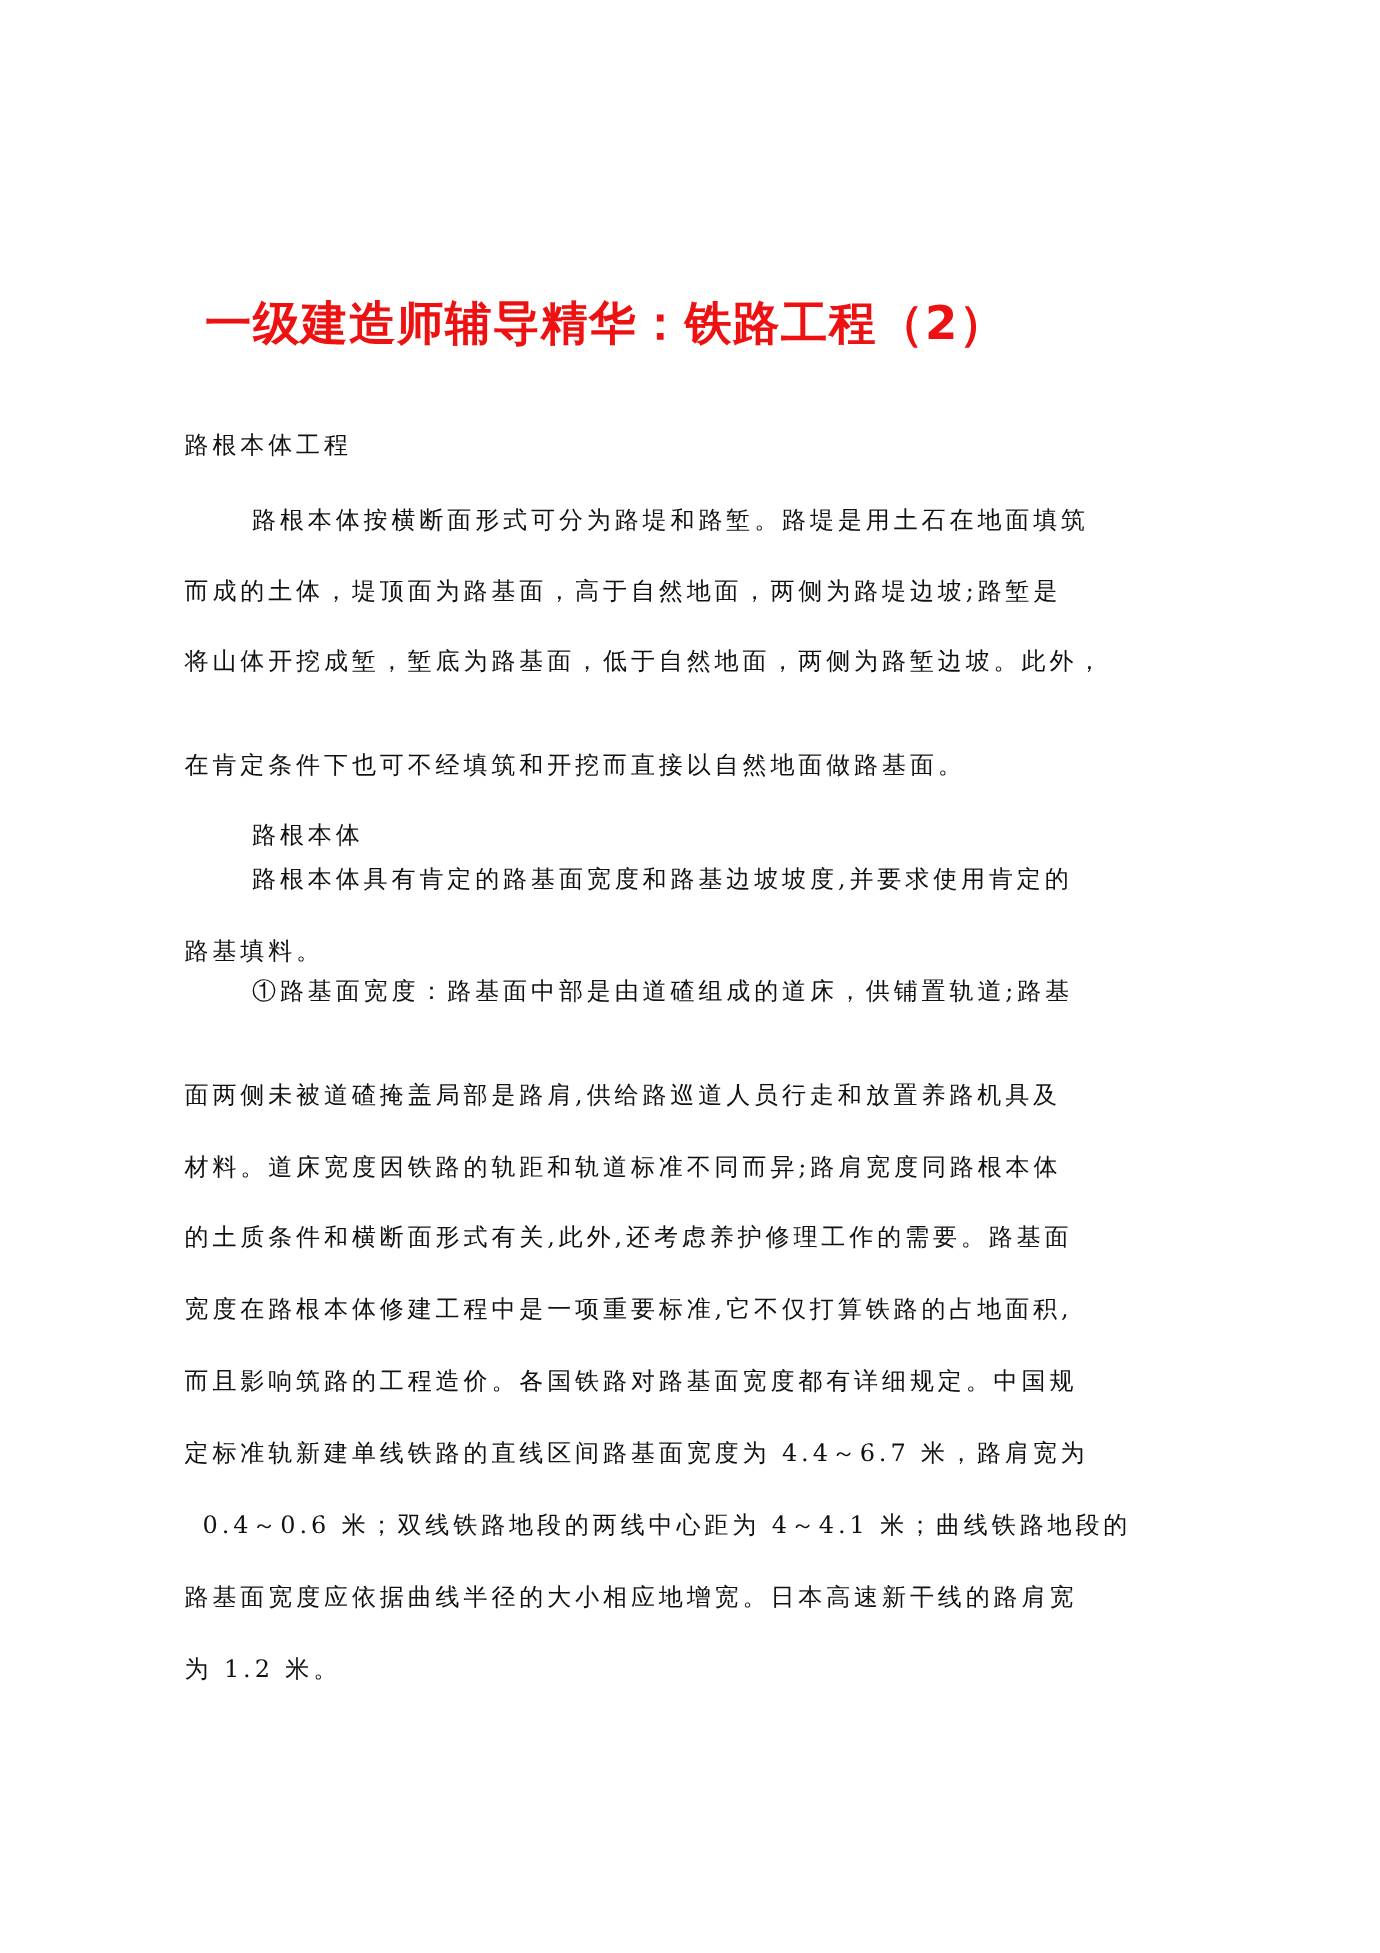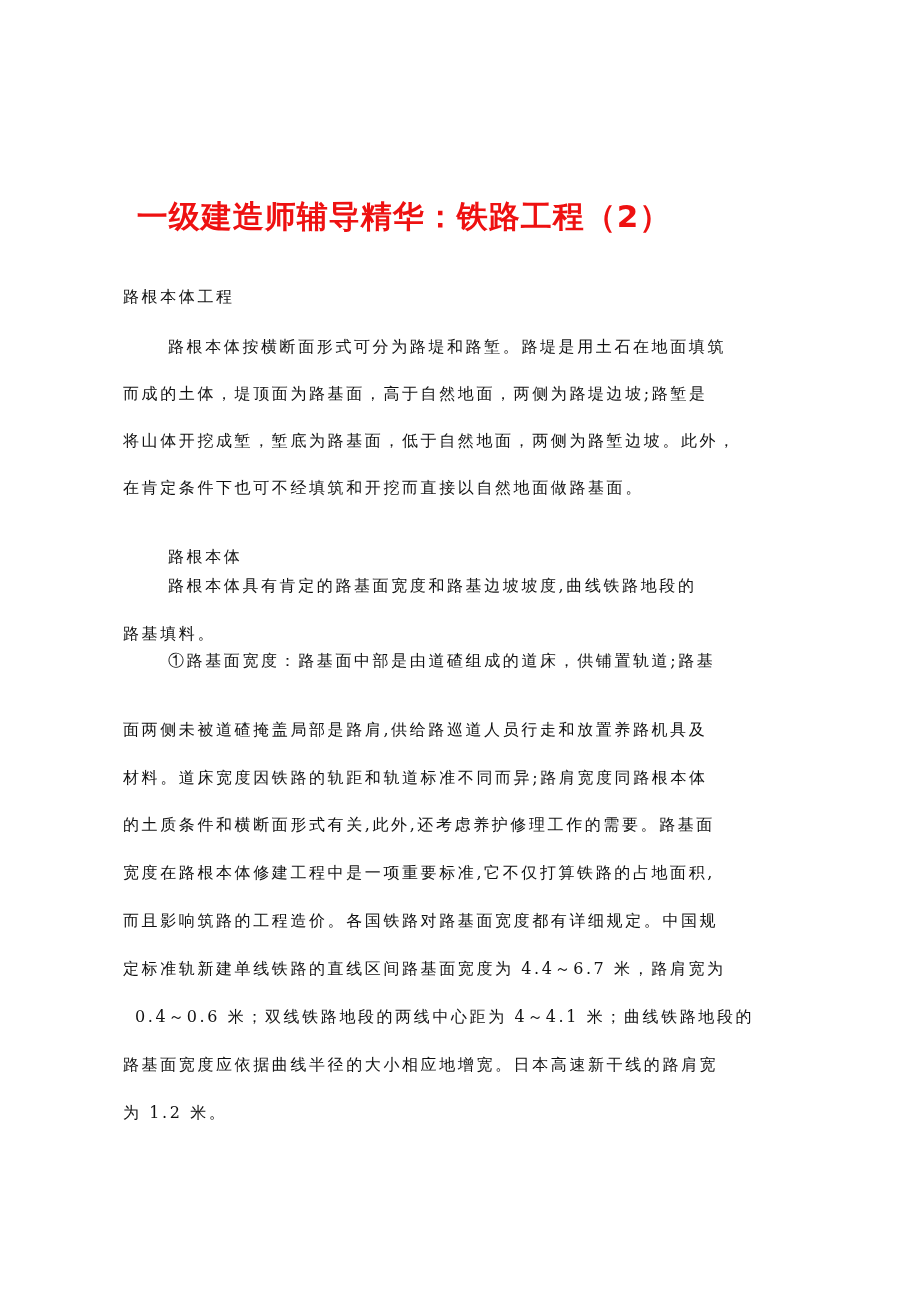--- a/index.html
+++ b/index.html
@@ -18,27 +18,27 @@
 
 <div class="page">
   <div class="title">一级建造师辅导精华：铁路工程（2）</div>
 
   <div class="line" style="top:284px;">路根本体工程</div>
 
   <div>
     <div class="line indent" style="top:334px;">路根本体按横断面形式可分为路堤和路堑。路堤是用土石在地面填筑</div>
     <div class="line" style="top:381px;">而成的土体，堤顶面为路基面，高于自然地面，两侧为路堤边坡;路堑是</div>
     <div class="line" style="top:428px;">将山体开挖成堑，堑底为路基面，低于自然地面，两侧为路堑边坡。此外，</div>
-    <div class="line" style="top:475px;">在肯定条件下也可不经填筑和开挖而直接以自然地面做路基面。</div>
+    <div class="line" style="top:497px;">在肯定条件下也可不经填筑和开挖而直接以自然地面做路基面。</div>
   </div>
 
   <div class="line indent" style="top:544px;">路根本体</div>
 
   <div>
-    <div class="line indent" style="top:573px;">路根本体具有肯定的路基面宽度和路基边坡坡度,曲线铁路地段的</div>
+    <div class="line indent" style="top:573px;">路根本体具有肯定的路基面宽度和路基边坡坡度,并要求使用肯定的</div>
     <div class="line" style="top:621px;">路基填料。</div>
   </div>
 
   <div>
     <div class="line indent" style="top:648px;">①路基面宽度：路基面中部是由道碴组成的道床，供铺置轨道;路基</div>
     <div class="line" style="top:717px;">面两侧未被道碴掩盖局部是路肩,供给路巡道人员行走和放置养路机具及</div>
     <div class="line" style="top:765px;">材料。道床宽度因铁路的轨距和轨道标准不同而异;路肩宽度同路根本体</div>
     <div class="line" style="top:812px;">的土质条件和横断面形式有关,此外,还考虑养护修理工作的需要。路基面</div>
     <div class="line" style="top:860px;">宽度在路根本体修建工程中是一项重要标准,它不仅打算铁路的占地面积,</div>
     <div class="line" style="top:908px;text-align:right;">而且影响筑路的工程造价。各国铁路对路基面宽度都有详细规定。中国规</div>

